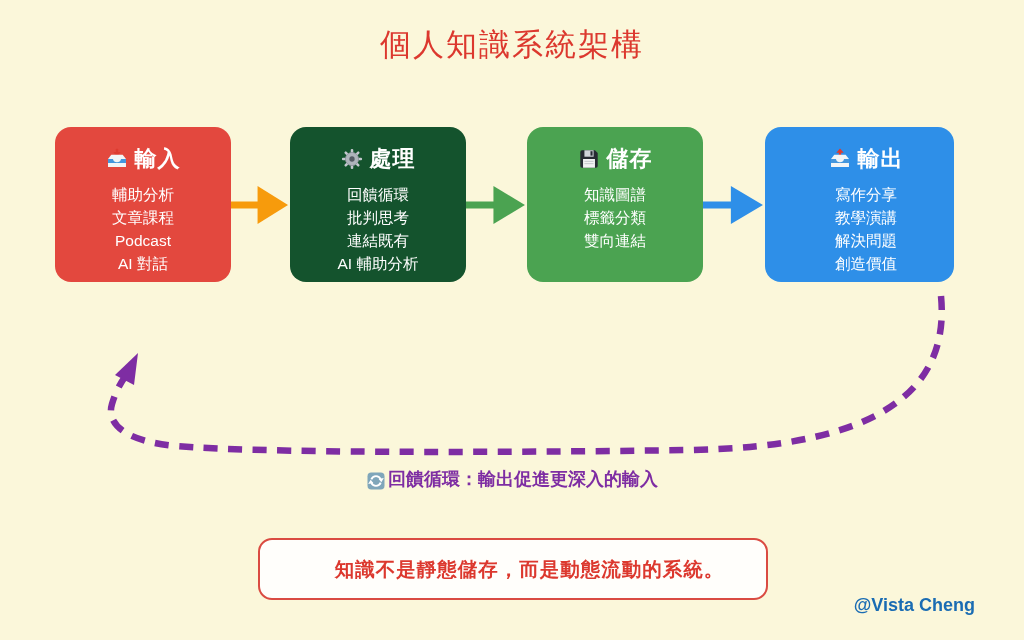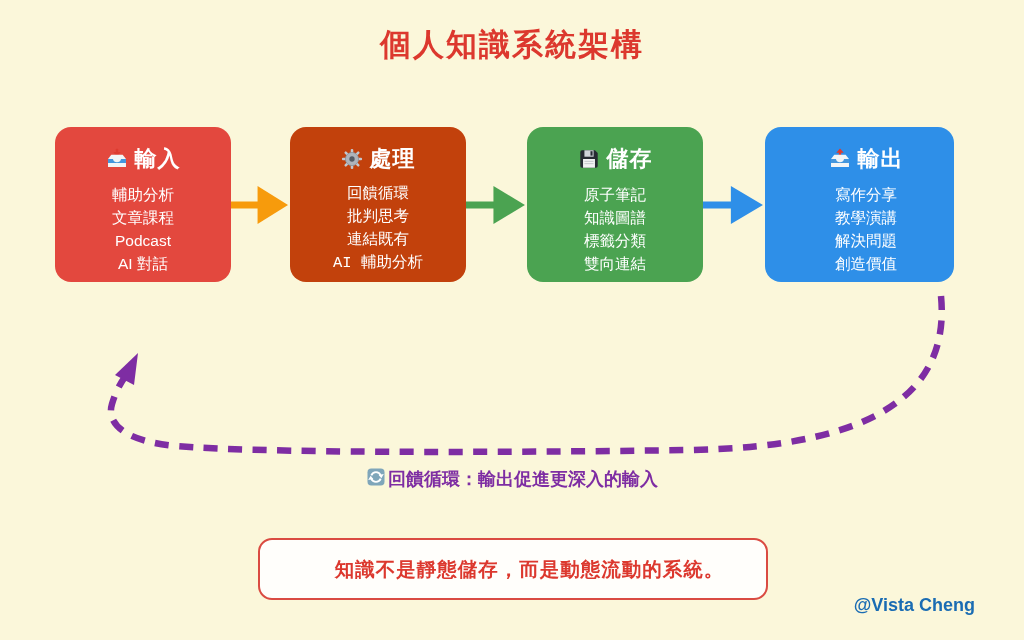--- a/index.html
+++ b/index.html
@@ -4,38 +4,38 @@
 <style>
   html,body{margin:0;padding:0;}
   #canvas{
     position:relative;
     width:1024px;height:640px;
     overflow:hidden;
     font-family:"Liberation Sans","DejaVu Sans",sans-serif;
   }
   .title{
     position:absolute;top:24px;left:0;right:0;
-    text-align:center;font-size:31px;font-weight:bold;letter-spacing:2px;
+    text-align:center;font-size:31px;font-weight:normal;letter-spacing:2px;
   }
   .stage{
     position:absolute;top:127px;width:176px;height:155px;
     border-radius:16px;color:#fff;text-align:center;
   }
   .stage-header{
     display:flex;align-items:center;justify-content:center;gap:7px;
     margin-top:17px;font-size:22px;font-weight:bold;letter-spacing:1px;
   }
   .stage-header svg{display:block;}
   .stage-items{margin-top:9px;font-size:15.5px;line-height:23px;font-weight:500;}
   .connector{position:absolute;top:183px;height:44px;}
   .connector svg{display:block;width:100%;height:100%;}
   #feedback-curve{position:absolute;left:60px;top:280px;}
   .feedback-label{
     position:absolute;top:467px;left:0;right:0;
-    display:flex;align-items:flex-start;justify-content:center;gap:2px;
+    display:flex;align-items:flex-end;justify-content:center;gap:2px;
     font-size:18px;font-weight:bold;
   }
   .note{
     position:absolute;left:258px;top:538px;width:510px;height:62px;
     box-sizing:border-box;border:2.5px solid;border-radius:14px;
     display:flex;align-items:center;justify-content:center;
     font-size:19.5px;font-weight:bold;letter-spacing:1px;
   }
   .attribution{
     position:absolute;right:49px;top:595px;
@@ -60,21 +60,21 @@
       <span>輸入</span>
     </div>
     <div class="stage-items">
       <div>輔助分析</div>
       <div>文章課程</div>
       <div>Podcast</div>
       <div>AI 對話</div>
     </div>
   </div>
 
-  <div class="stage" style="left: 290px; background: #c2410c; font-family: Liberation Mono, monospace;">
+  <div class="stage" style="left: 290px; background: #14532d;">
     <div class="stage-header">
       <svg width="22" height="22" viewBox="0 0 24 24">
         <g fill="#c3c8ce">
           <rect x="10.6" y="1" width="2.8" height="22" rx="1.2"></rect>
           <rect x="10.6" y="1" width="2.8" height="22" rx="1.2" transform="rotate(45 12 12)"></rect>
           <rect x="10.6" y="1" width="2.8" height="22" rx="1.2" transform="rotate(90 12 12)"></rect>
           <rect x="10.6" y="1" width="2.8" height="22" rx="1.2" transform="rotate(135 12 12)"></rect>
         </g>
         <circle cx="12" cy="12" r="7.2" fill="#aeb4bb" stroke="#868d95" stroke-width="0.8"></circle>
         <circle cx="12" cy="12" r="2.9" fill="#555c64"></circle>
@@ -95,21 +95,20 @@
         <path d="M4.5 2.5 H18.5 L21.5 5.5 V19.5 A2 2 0 0 1 19.5 21.5 H4.5 A2 2 0 0 1 2.5 19.5 V4.5 A2 2 0 0 1 4.5 2.5 Z" fill="#262b33"></path>
         <rect x="7" y="2.5" width="10" height="7" fill="#cfd4da"></rect>
         <rect x="13.6" y="3.5" width="2.3" height="4.8" fill="#262b33"></rect>
         <rect x="5.5" y="12" width="13" height="9.5" fill="#f1f2f3"></rect>
         <rect x="7" y="14" width="10" height="1.1" fill="#c4c8cc"></rect>
         <rect x="7" y="16.5" width="10" height="1.1" fill="#c4c8cc"></rect>
       </svg>
       <span>儲存</span>
     </div>
     <div class="stage-items">
-      <div>原子筆記</div>
       <div>知識圖譜</div>
       <div>標籤分類</div>
       <div>雙向連結</div>
     </div>
   </div>
 
   <div class="stage" style="left: 765px; background: rgb(46, 143, 232); padding-left: 13px;">
     <div class="stage-header">
       <svg width="22" height="22" viewBox="0 0 24 24">
         <path d="M12 0.6 L16.1 5.3 H13.3 V9.2 H10.7 V5.3 H7.9 Z" fill="#dd3b30"></path>

